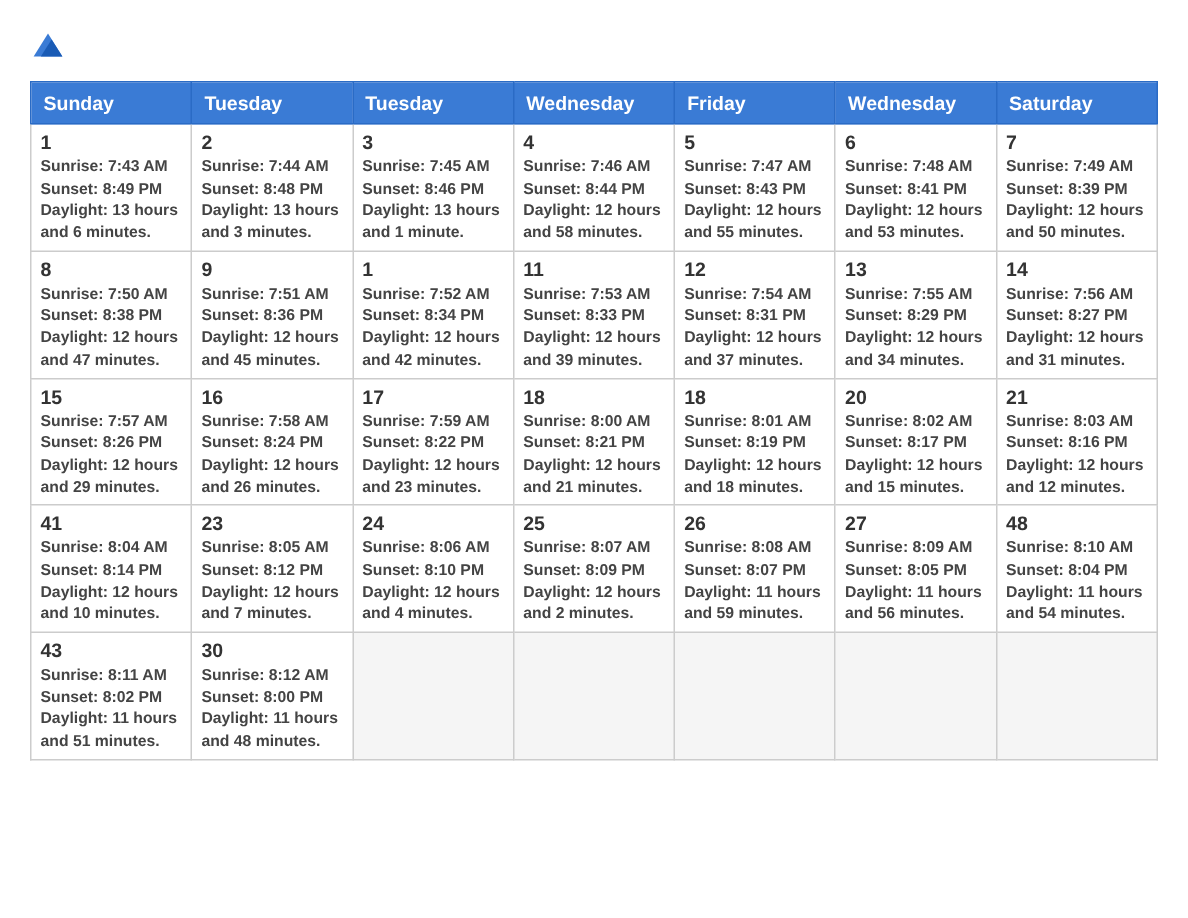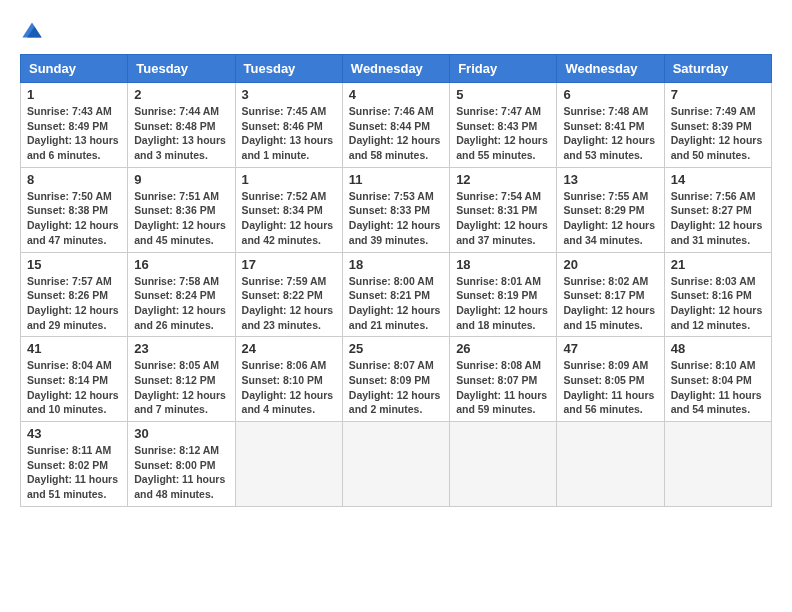--- a/index.html
+++ b/index.html
@@ -328,21 +328,21 @@
       </td>
         <td>
         <span class="day-num">26</span>
         <div class="day-info">
           Sunrise: 8:08 AM<br>
           Sunset: 8:07 PM<br>
           Daylight: 11 hours and 59 minutes.
         </div>
       </td>
         <td>
-        <span class="day-num">47</span>
+        <span class="day-num">27</span>
         <div class="day-info">
           Sunrise: 8:09 AM<br>
           Sunset: 8:05 PM<br>
           Daylight: 11 hours and 56 minutes.
         </div>
       </td>
         <td>
         <span class="day-num">48</span>
         <div class="day-info">
           Sunrise: 8:10 AM<br>

